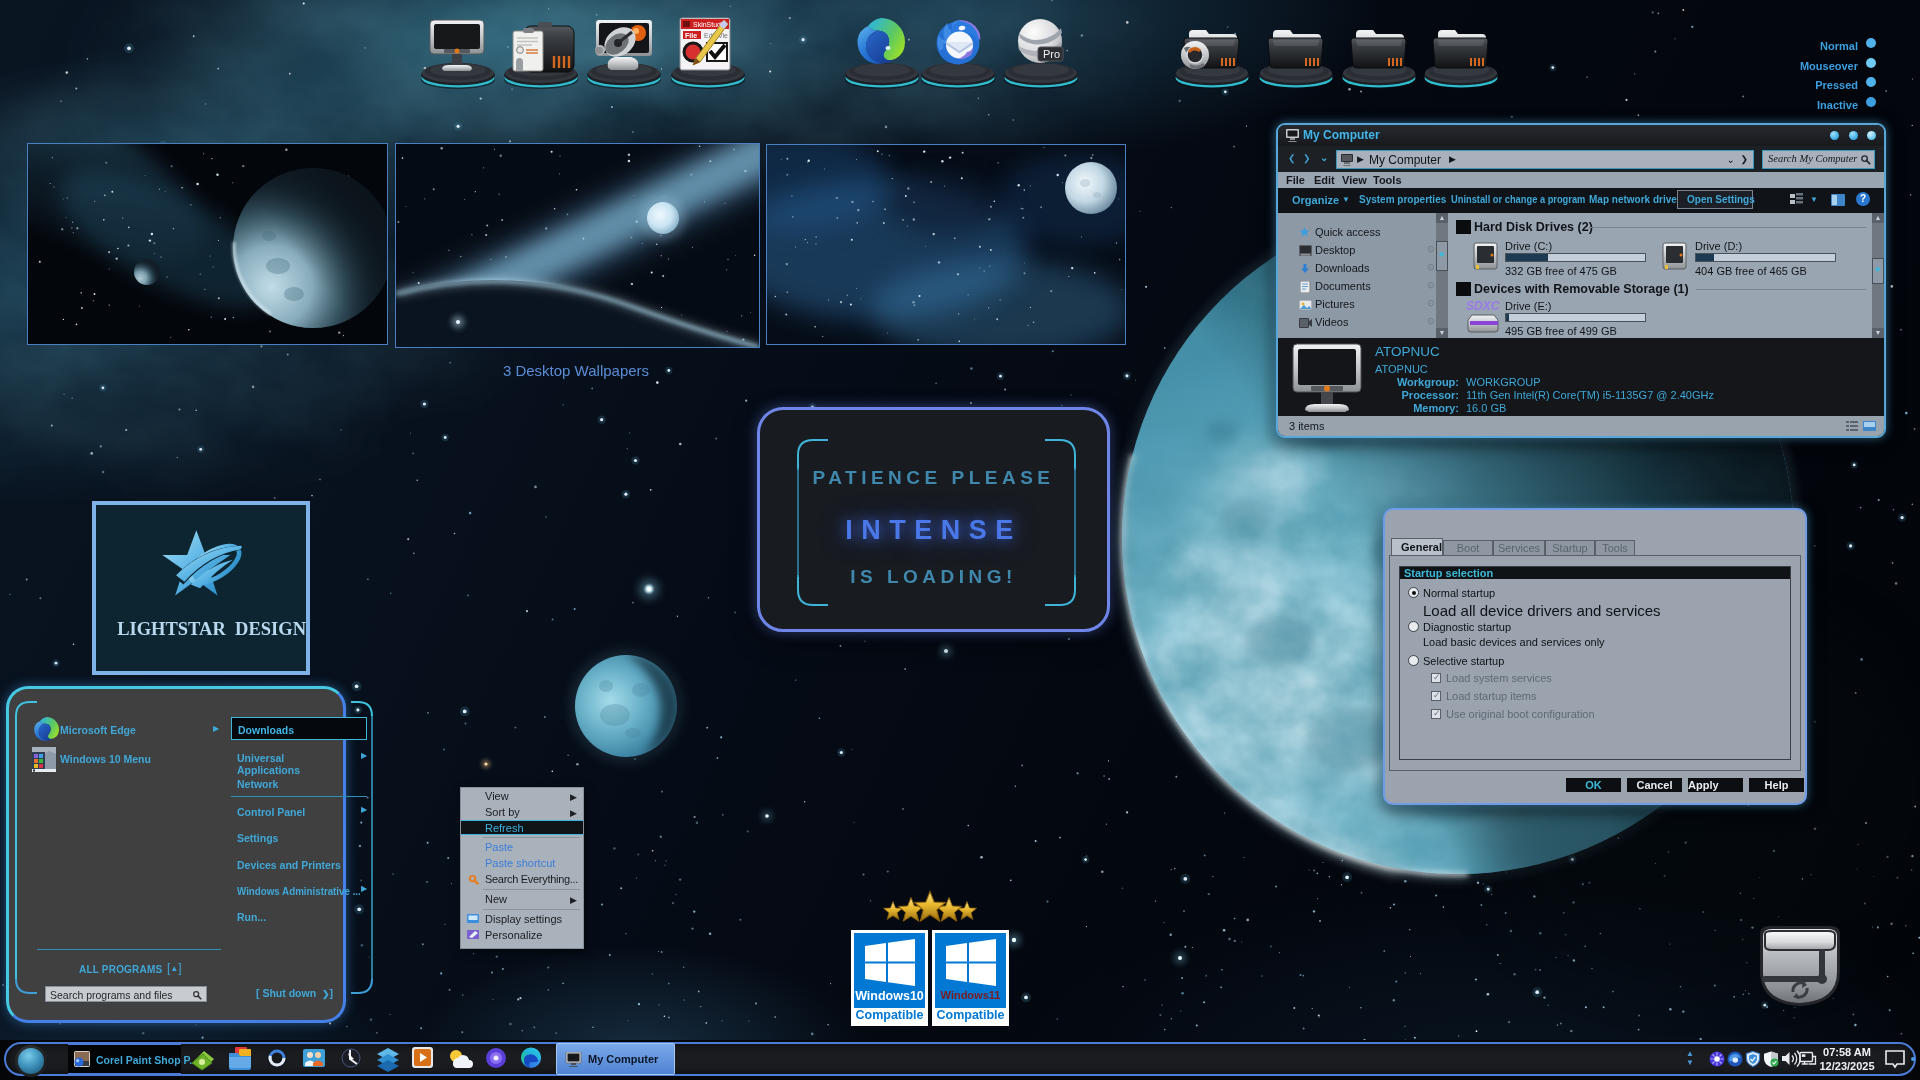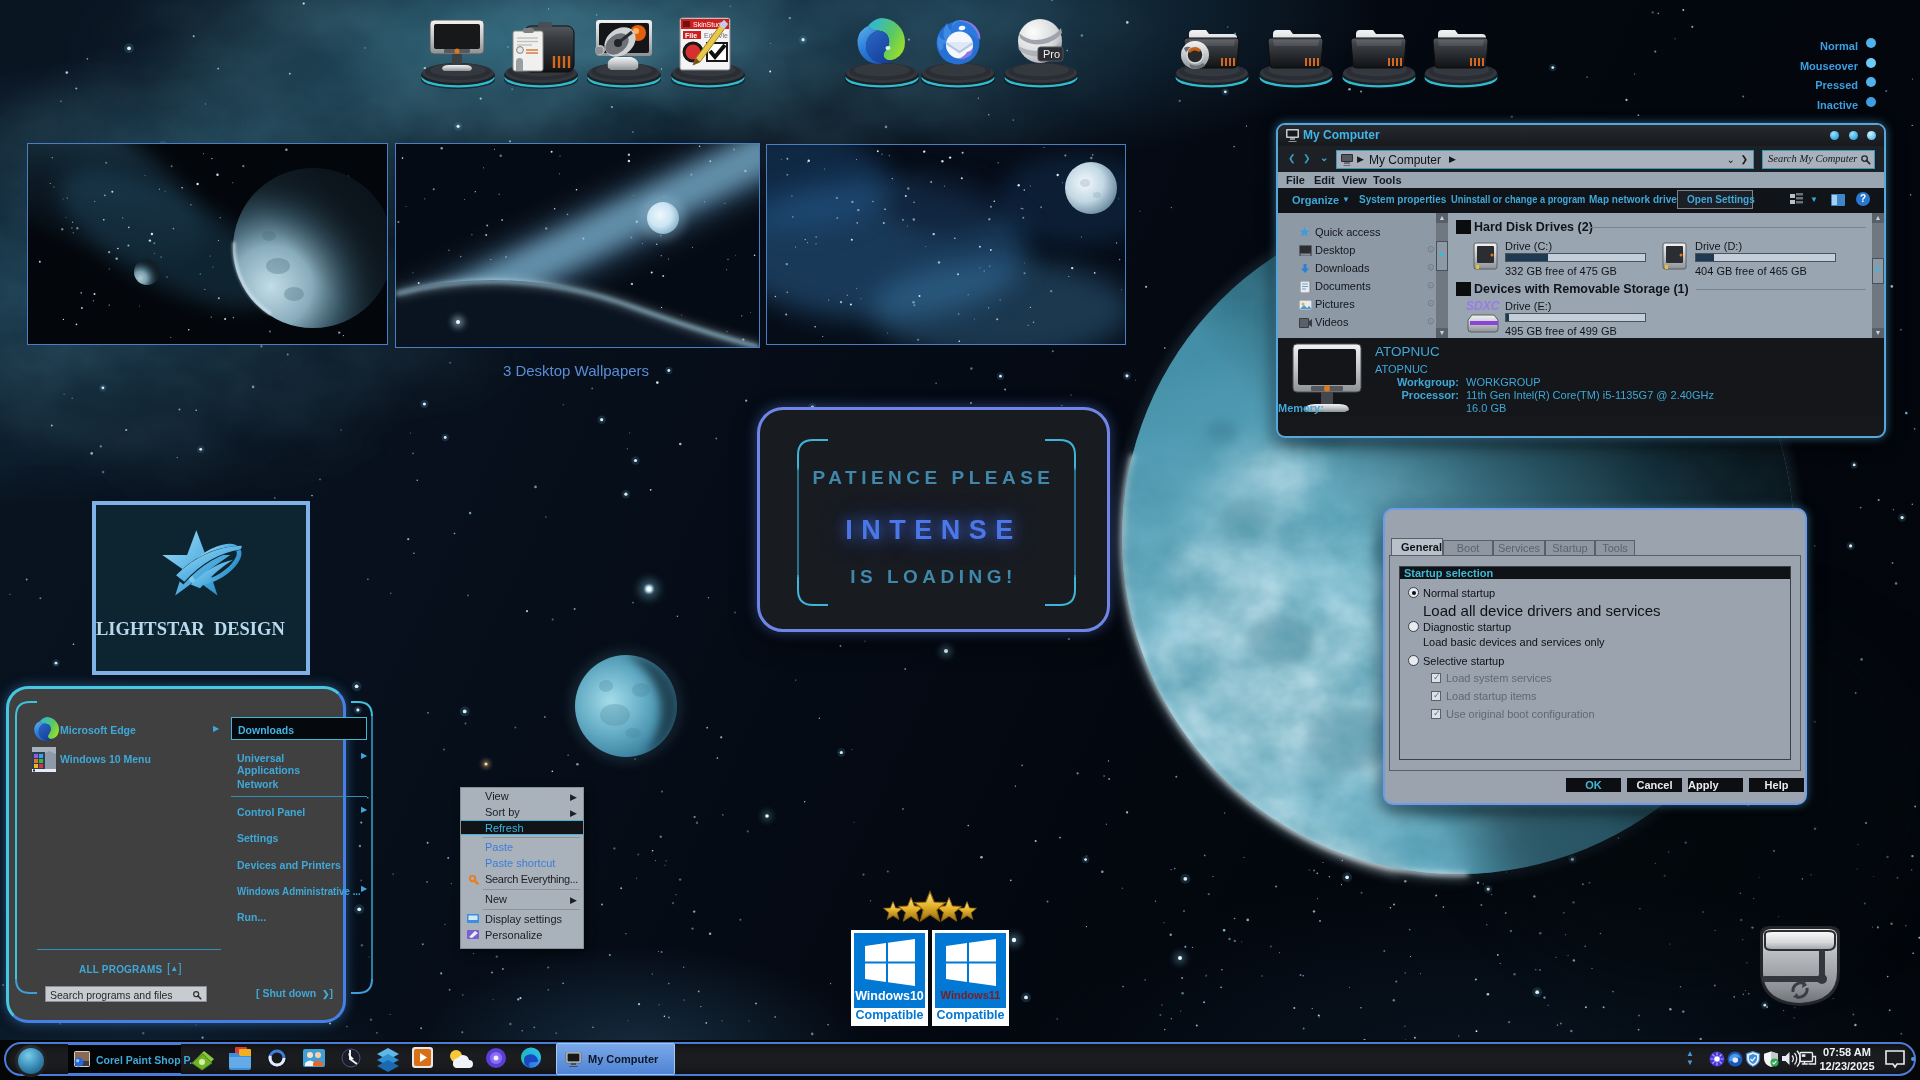--- a/index.html
+++ b/index.html
@@ -1641,21 +1641,21 @@
             <stop offset="0.5" stop-color="#5ab4e4"></stop>
             <stop offset="1" stop-color="#2488c4"></stop>
           </linearGradient>
         </defs>
   <path d="M36,30 L46,3 L56,30 L83,30 L60,46 L69,74 L46,57 L23,74 L32,46 L9,30 Z" fill="url(#lsg)"></path>
   <ellipse cx="66" cy="40" rx="30" ry="14" fill="none" stroke="url(#lsg)" stroke-width="5" transform="rotate(-32 66 40)"></ellipse>
   <path d="M22,54 Q52,22 92,20 L96,24 Q60,30 32,62 Z" fill="#0c2531"></path>
   <path d="M24,52 Q54,22 94,20 Q97,20 94,24 Q60,29 33,59 Z" fill="url(#lsg)"></path>
   <path d="M40,62 Q62,40 86,35 Q68,46 50,66 Z" fill="url(#lsg)"></path>
  </svg>
- <div style="position:absolute;left:0;right:0;top:114px;text-align:left;color:#b8d8ee;font-family:'Liberation Serif',serif;font-weight:bold;font-size:18.5px;white-space:nowrap">LIGHTSTAR&nbsp; DESIGN</div>
+ <div style="position:absolute;left:0;right:0;top:114px;text-align:right;color:#b8d8ee;font-family:'Liberation Serif',serif;font-weight:bold;font-size:18.5px;white-space:nowrap">LIGHTSTAR&nbsp; DESIGN</div>
 </div>
 
 <div class="abs" style="left:460px;top:787px;width:124px;height:162px;background:#a9b1ba;border:1px solid #888f98;box-shadow:2px 3px 8px rgba(0,0,0,.5);font-size:11px;color:#1b1e22">
  <div class="cm">View<span class="ar">▶</span></div>
  <div class="cm">Sort by<span class="ar">▶</span></div>
  <div class="cm" style="height:15px;line-height:15px;background:#101417;color:#3eb2e0;border-top:1px solid #3eb2e0;border-bottom:1px solid #3eb2e0">Refresh</div>
  <div style="height:1px;background:#8d949c;margin:2px 3px 1px 22px"></div>
  <div class="cm" style="color:#3d7edb">Paste</div>
  <div class="cm" style="color:#3d7edb">Paste shortcut</div>
  <div class="cm" style="letter-spacing:-0.3px">
@@ -1991,24 +1991,41 @@
    <circle cx="36" cy="46.5" r="3" fill="#e07818"></circle>
    <rect x="30" y="50" width="12" height="12" fill="#44484c"></rect>
    <path d="M14,68 q0,-6 10,-6 h24 q10,0 10,6 l-4,2 h-36 z" fill="url(#silv)"></path>
   </svg>
   <span style="position:absolute;left:97px;top:6px;font-size:13.5px">ATOPNUC</span>
   <span style="position:absolute;left:97px;top:25px;font-size:11px">ATOPNUC</span>
   <span style="position:absolute;left:0px;top:38px;width:181px;text-align:right;font-size:11px;font-weight:bold">Workgroup:</span>
         <span style="position:absolute;left:188px;top:38px;font-size:11px">WORKGROUP</span>
   <span style="position:absolute;left:0px;top:51px;width:181px;text-align:right;font-size:11px;font-weight:bold">Processor:</span>
         <span style="position:absolute;left:188px;top:51px;font-size:11px">11th Gen Intel(R) Core(TM) i5-1135G7 @ 2.40GHz</span>
-  <span style="position:absolute;left:0px;top:64px;width:181px;text-align:left;font-size:11px;font-weight:bold">Memory:</span>
+  <span style="position:absolute;left:0px;top:64px;width:181px;text-align:right;font-size:11px;font-weight:bold">Memory:</span>
         <span style="position:absolute;left:188px;top:64px;font-size:11px">16.0 GB</span>
  </div>
 
+ <div style="position:absolute;left:0;top:291px;right:0;height:20px;background:#99a3ae;color:#14181d">
+  <span style="position:absolute;left:11px;top:4px;font-size:11px">3 items</span>
+  <svg width="12" height="10" style="position:absolute;right:26px;top:5px">
+          <g fill="#5a6470">
+            <rect width="3" height="2"></rect>
+            <rect y="4" width="3" height="2"></rect>
+            <rect y="8" width="3" height="2"></rect>
+            <rect x="4" width="8" height="2"></rect>
+            <rect x="4" y="4" width="8" height="2"></rect>
+            <rect x="4" y="8" width="8" height="2"></rect>
+          </g>
+        </svg>
+  <svg width="13" height="10" style="position:absolute;right:8px;top:5px">
+          <rect width="13" height="10" fill="#3f86c8"></rect>
+          <rect x="1" y="1" width="11" height="5" fill="#a8d0ee"></rect>
+        </svg>
+ </div>
 </div>
 
 <div class="win" style="left:1383px;top:508px;width:424px;height:297px;border-color:#6f9be8;background:#9aa3ae;border-radius:10px">
 
  <div style="position:absolute;left:6px;top:28px;width:52px;height:17px;background:#b8c0ca;border:1px solid #5a6068;border-bottom:none;color:#0e1216;font-weight:bold;font-size:11px;text-align:right;line-height:17px;z-index:2">General</div>
  <div style="position:absolute;left:58px;top:30px;width:50px;height:15px;background:#8e97a2;border:1px solid #5a6068;border-bottom:none;color:#5a646e;font-size:11px;text-align:center;line-height:15px">Boot</div>
  <div style="position:absolute;left:108px;top:30px;width:52px;height:15px;background:#8e97a2;border:1px solid #5a6068;border-bottom:none;color:#5a646e;font-size:11px;text-align:center;line-height:15px">Services</div>
  <div style="position:absolute;left:160px;top:30px;width:50px;height:15px;background:#8e97a2;border:1px solid #5a6068;border-bottom:none;color:#5a646e;font-size:11px;text-align:center;line-height:15px">Startup</div>
  <div style="position:absolute;left:210px;top:30px;width:40px;height:15px;background:#8e97a2;border:1px solid #5a6068;border-bottom:none;color:#5a646e;font-size:11px;text-align:center;line-height:15px">Tools</div>
  <div style="position:absolute;left:4px;top:45px;width:412px;height:216px;border:1px solid #5a6068;background:#9aa3ae"></div>

